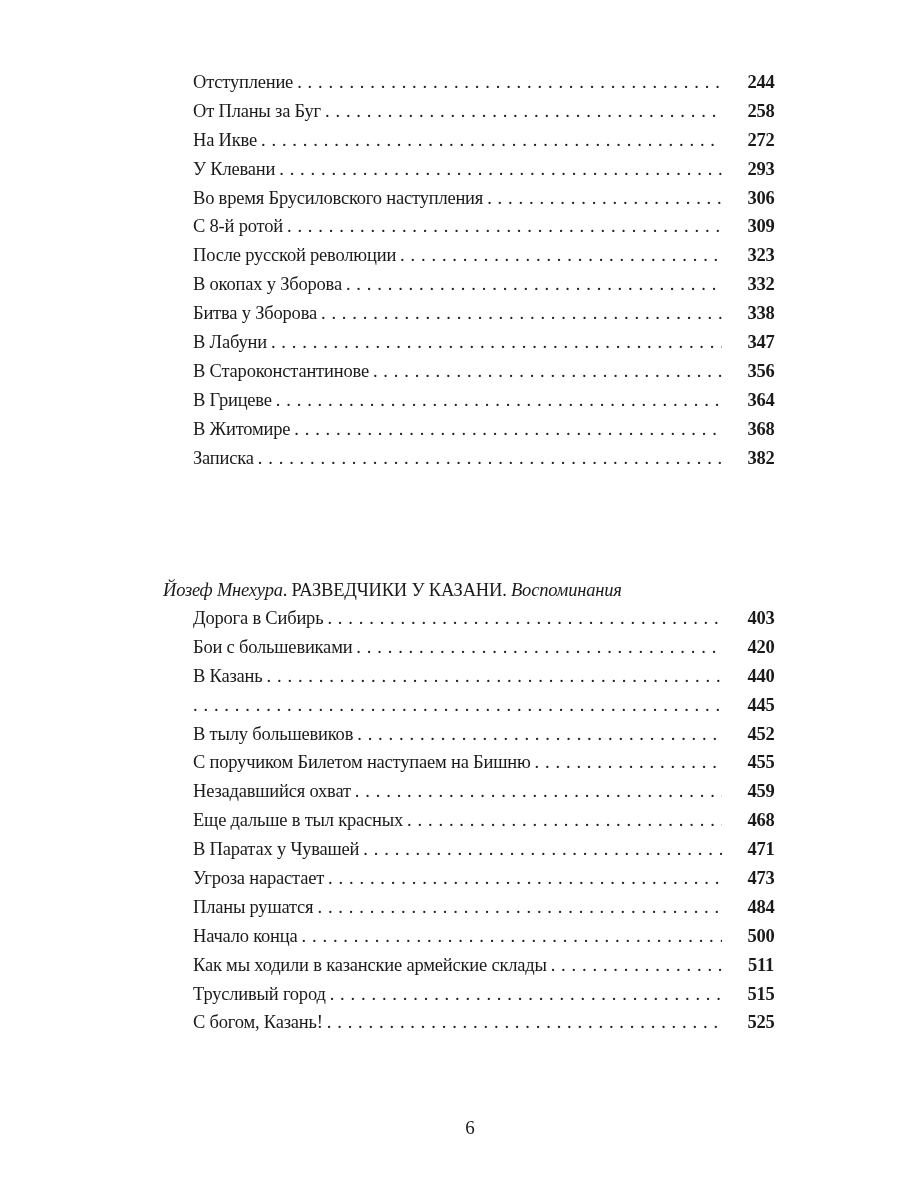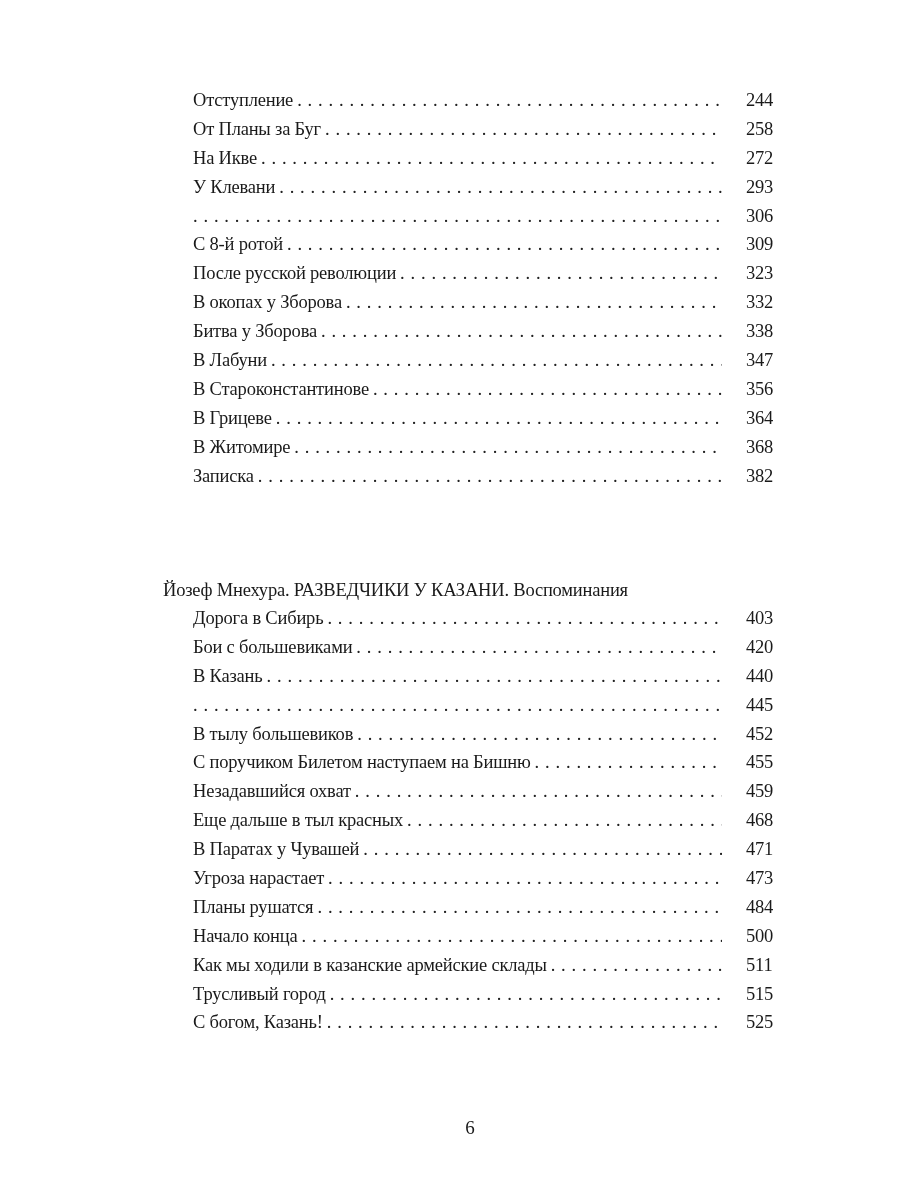--- a/index.html
+++ b/index.html
@@ -6,46 +6,46 @@
   body {
     width: 900px; height: 1200px;
     background: #ffffff;
     position: relative;
     overflow: hidden;
     font-family: "Liberation Serif", "DejaVu Serif", serif;
     color: #1a1a1a;
   }
   .page { position: absolute; left: 0; top: 0; width: 900px; height: 1200px; }
   .toc-list { position: absolute; left: 193px; width: 583px; }
-  .toc-list.first { top: 86px; }
+  .toc-list.first { top: 68px; }
   .toc-list.second { top: 604px; }
   .row {
     display: flex; align-items: baseline;
     height: 28.9px; line-height: 28.9px;
     font-size: 18.5px;
     letter-spacing: -0.2px;
   }
   .title { white-space: nowrap; flex: 0 0 auto; padding-right: 4px; }
   .leader {
     flex: 1 1 auto; overflow: hidden; white-space: nowrap;
     margin-right: 24px;
     letter-spacing: 3.2px;
     color: #222;
   }
   .leader::after {
     content: ". . . . . . . . . . . . . . . . . . . . . . . . . . . . . . . . . . . . . . . . . . . . . . . . . . . . . . . . . . . . . . . . . . . . . . . .";
     letter-spacing: 0.6px;
   }
-  .page-num { flex: 0 0 30px; text-align: left; white-space: nowrap; }
+  .page-num { flex: 0 0 30px; text-align: center; white-space: nowrap; font-weight: bold; }
   .section-heading {
     position: absolute; left: 163px; top: 576px;
     font-size: 18.5px; white-space: nowrap; letter-spacing: -0.2px;
     line-height: 28px;
   }
-  .section-heading .it { }
+  .section-heading .it { font-style: italic; }
   .folio {
     position: absolute; left: 0; width: 900px; top: 1117px;
     text-align: center; font-size: 19px; padding-left: 40px; box-sizing: border-box;
   }
 </style>
 </head>
 <body>
 
 <div class="page">
 
@@ -64,20 +64,21 @@
         <span class="title">На Икве</span>
         <span class="leader"></span>
         <span class="page-num">272</span>
       </div>
     <div class="row">
         <span class="title">У Клевани</span>
         <span class="leader"></span>
         <span class="page-num">293</span>
       </div>
     <div class="row">
+        <span class="title">Во время Брусиловского наступления</span>
         <span class="leader"></span>
         <span class="page-num">306</span>
       </div>
     <div class="row">
         <span class="title">С 8-й ротой</span>
         <span class="leader"></span>
         <span class="page-num">309</span>
       </div>
     <div class="row">
         <span class="title">После русской революции</span>

